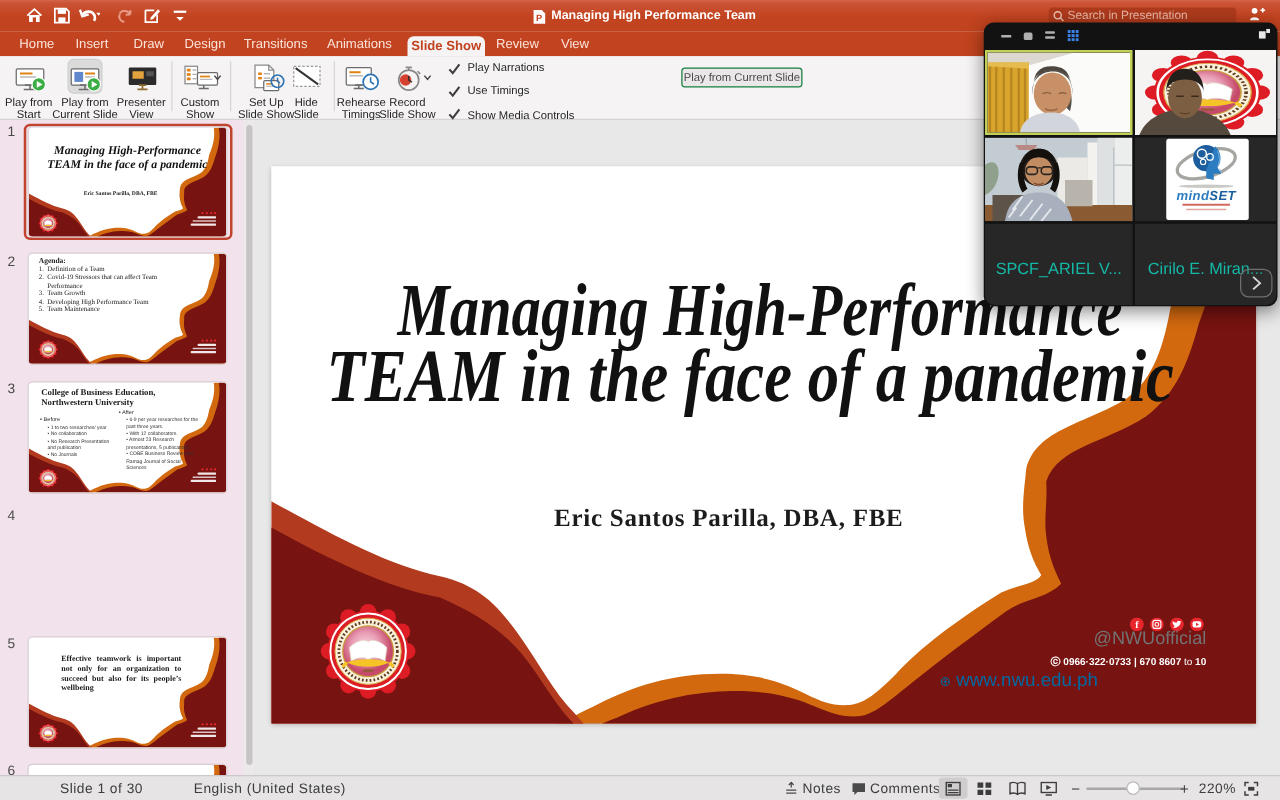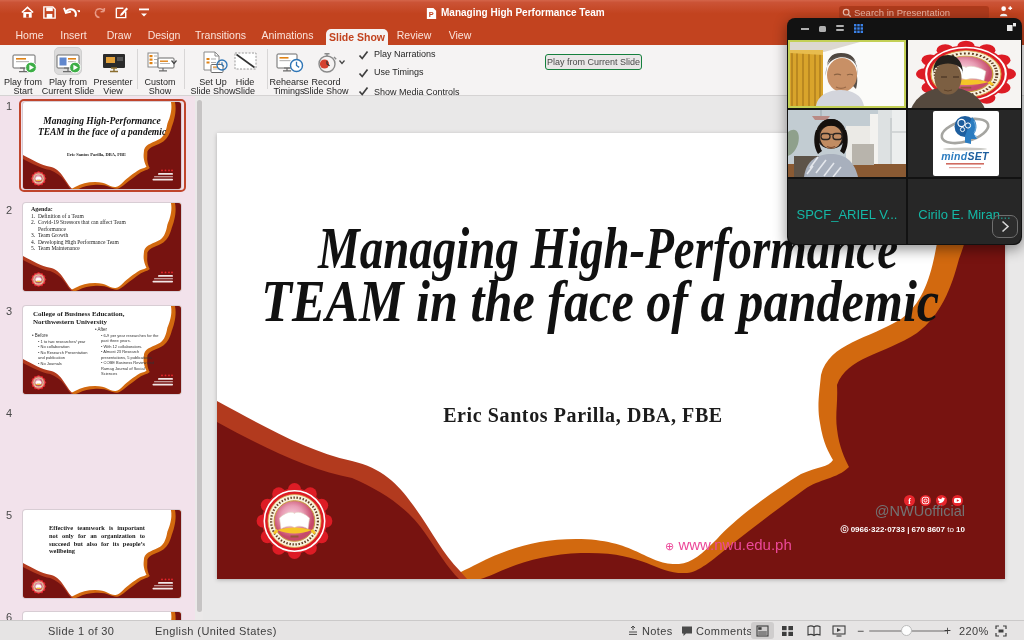--- a/index.html
+++ b/index.html
@@ -392,21 +392,21 @@
         <circle cx="21.5" cy="5.5" r="1.5" fill="none" stroke="#fff" stroke-width="0.9"></circle>
       <circle cx="37.5" cy="5.5" r="5.5" fill="#e8262d"></circle>
         <path d="M34.5 8 C36 8.5 40 8 40.5 3.8 L41.3 3 L40.2 3.2 C39 2 37.5 2.6 37.3 4.2 C36 4.2 35 3.6 34.2 2.8 C33.8 4.6 34.5 6 35.8 6.8 C35.3 7.2 34.8 7.6 34.5 8 Z" fill="#fff"></path>
       <circle cx="53.5" cy="5.5" r="5.5" fill="#e8262d"></circle>
         <rect x="50" y="3" width="7" height="5" rx="1.6" fill="#fff"></rect>
         <path d="M52.8 4.2 L55.2 5.5 L52.8 6.8 Z" fill="#e8262d"></path>
     </svg>
   </div>
   <div class="abs" style="left:448px;top:370px;width:300px;text-align:right;color:#737373;font-size:14.5px">@NWUofficial</div>
   <div class="abs" style="left:448px;top:391px;width:300px;text-align:right;color:#fff;font-size:8px;font-weight:bold">ⓒ 0966·322·0733 | 670 8607 <span style="font-weight:normal">to</span> 10</div>
-  <div class="abs" style="left:448px;top:403px;width:300px;text-align:left;color:#ec4899;font-size:15px"><span style="font-size:11px">⊕</span> www.nwu.edu.ph</div>
+  <div class="abs" style="left:448px;top:403px;width:300px;text-align:center;color:#0369a1;font-size:15px"><span style="font-size:11px">⊕</span> www.nwu.edu.ph</div>
 </div>
 
 <div id="statusbar">
   <div class="abs" style="left:48px;top:4px">Slide 1 of 30</div>
   <div class="abs" style="left:155px;top:4px">English (United States)</div>
   <svg class="abs" style="left:627px;top:4px" width="12" height="12" viewBox="0 0 12 12">
       <path d="M2 7 h8 M2 9.4 h8 M6 1 v4 M4 3 l2 -2 l2 2" stroke="#4a4a4a" fill="none"></path>
     </svg>
   <div class="abs" style="left:642px;top:4px">Notes</div>
   <svg class="abs" style="left:681px;top:4px" width="12" height="12" viewBox="0 0 12 12">

